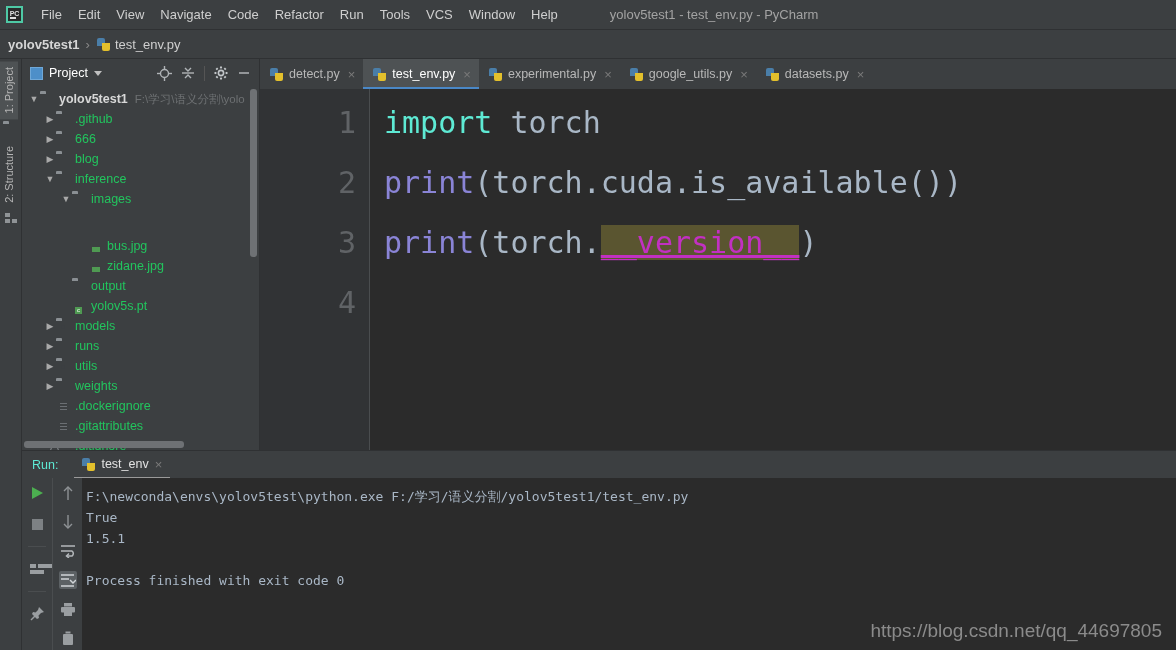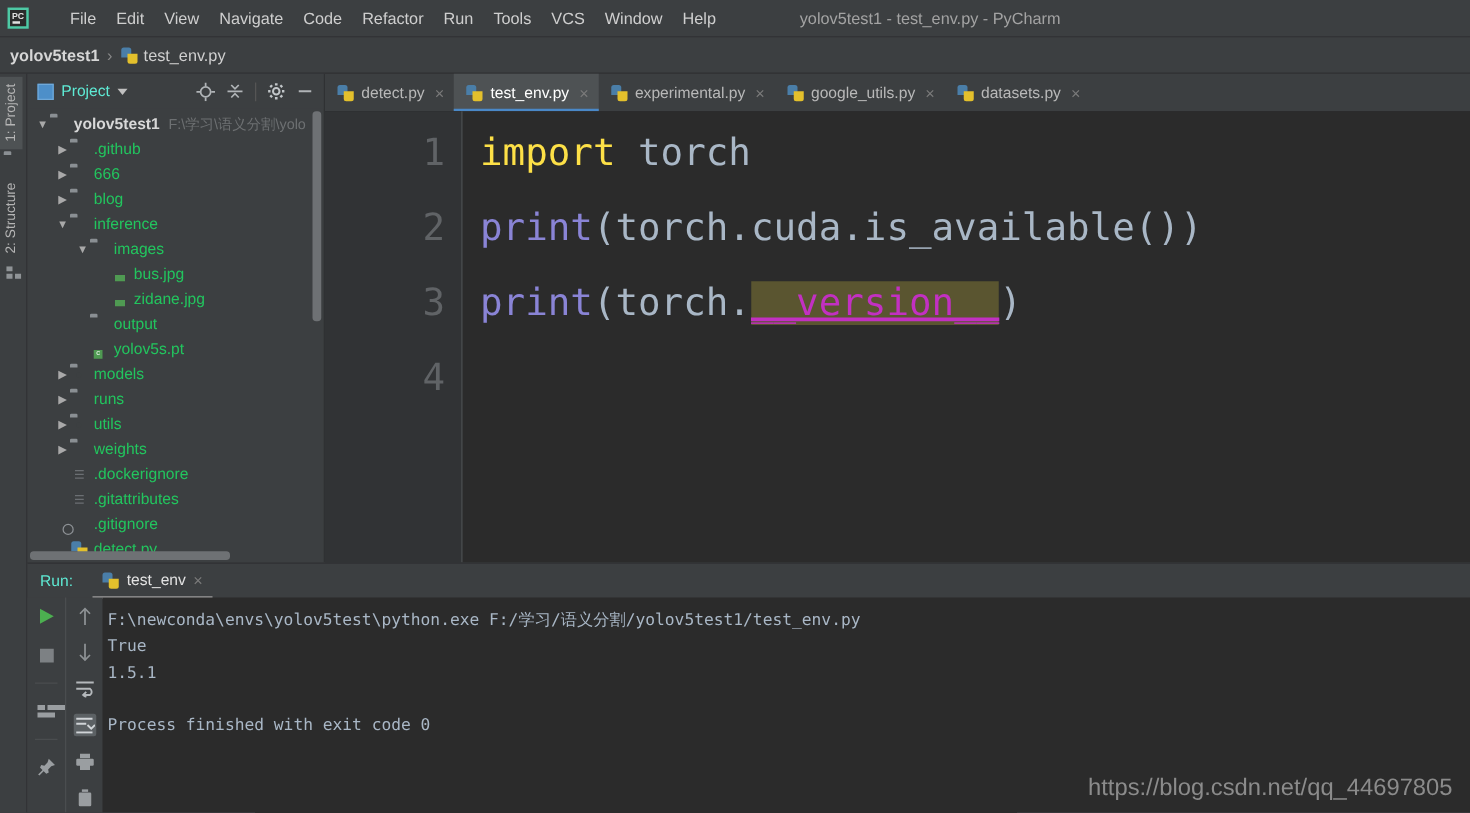--- a/index.html
+++ b/index.html
@@ -9,21 +9,21 @@
     font-family: "Liberation Sans", sans-serif;
     overflow: hidden;
     color: #bbbbbb;
   }
   #app { position: relative; width: 1176px; height: 650px; }
 
   
   .menubar {
     height: 30px; background: #3c3f41;
     display: flex; align-items: center;
-    padding-left: 6px; border-bottom: 1px solid #2f3133; gap: 15px;
+    padding-left: 6px; border-bottom: 1px solid #2f3133;
   }
   .pc-logo {
     width: 17px; height: 17px; border: 2px solid #4ec9a5;
     display: flex; align-items: center; justify-content: center;
     background: #2b2b2b; margin-right: 10px; position: relative;
   }
   .pc-logo span { font-size: 7px; font-weight: bold; color: #e0e0e0; line-height: 1; margin-bottom:2px;}
   .pc-logo::after {
     content:""; position:absolute; bottom:2px; left:2px; right:5px; height:2px; background:#e0e0e0;
   }
@@ -58,21 +58,21 @@
 
   
   .project-panel {
     position: absolute; left: 22px; top: 59px; width: 238px; height: 391px;
     background: #3c3f41; border-right: 1px solid #2f3133; overflow: hidden;
   }
   .pp-header {
     height: 28px; display: flex; align-items: center; padding: 0 4px 0 8px;
     background: #3c3f41;
   }
-  .pp-title { font-size: 12.5px; color: #5eead4; margin-left: 6px; }
+  .pp-title { font-size: 12.5px; color: #ffffff; margin-left: 6px; }
   .pp-icons { margin-left: auto; display: flex; align-items: center; gap: 9px; padding-right: 4px;}
   .sq-icon { width: 13px; height: 13px; background: #4d8fc9; border: 1px solid #6fa8d8; }
   .caret-dn { width:0;height:0;border-left:4px solid transparent;border-right:4px solid transparent;border-top:5px solid #c0c0c0; margin-left:6px;}
   .divider-v { width:1px; height:15px; background:#555; }
 
   .tree { position: relative; padding-top: 2px; font-size: 12.5px; }
   .trow {
     display: flex; align-items: center; height: 20px; padding-left: 6px; white-space: nowrap; cursor: default;
   }
   .arrow { width: 12px; display:inline-block; text-align:center; color:#a9a9a9; font-size:9px; flex:0 0 12px;}
@@ -158,21 +158,21 @@
   }
   .lnum {
     height: 60px; line-height: 60px; text-align: right; padding-right: 14px;
     font-family: "DejaVu Sans Mono", monospace; font-size: 30px; color: #606366;
   }
   .code {
     flex: 1; padding-top: 4px; font-family: "DejaVu Sans Mono", monospace;
     font-size: 30px; line-height: 60px; white-space: pre; padding-left: 14px; overflow:hidden;
   }
   .cl { height: 60px; }
-  .kw { color: #fde047; }
+  .kw { color: #5eead4; }
   .fn { color: #8a84d6; }
   .pl { color: #a9b7c6; }
   .dunder { color: #c230c2; text-decoration: underline; background: #5a5530; }
 
   
   .run-panel {
     position: absolute; left: 22px; top: 450px; right: 0; bottom: 0; background: #3c3f41;
     border-top: 1px solid #2f3133;
   }
   .run-header { height: 27px; display: flex; align-items: center; padding-left: 10px; }
@@ -342,21 +342,21 @@
         <div class="trow" style="padding-left: 22px;">
           <span class="arrow">▼</span>
           <span class="ico"><span class="folder"></span></span>
           <span class="tlabel">inference</span>
         </div>
         <div class="trow" style="padding-left: 38px;">
           <span class="arrow">▼</span>
           <span class="ico"><span class="folder"></span></span>
           <span class="tlabel">images</span>
         </div>
-        <div class="trow" style="padding-left: 54px;">
+        <div class="trow" style="padding-left: 54px; margin-top: 27px;">
           <span class="arrow"></span>
           <span class="ico"><span class="imgico"></span></span>
           <span class="tlabel">bus.jpg</span>
         </div>
         <div class="trow" style="padding-left: 54px;">
           <span class="arrow"></span>
           <span class="ico"><span class="imgico"></span></span>
           <span class="tlabel">zidane.jpg</span>
         </div>
         <div class="trow" style="padding-left: 38px;">

